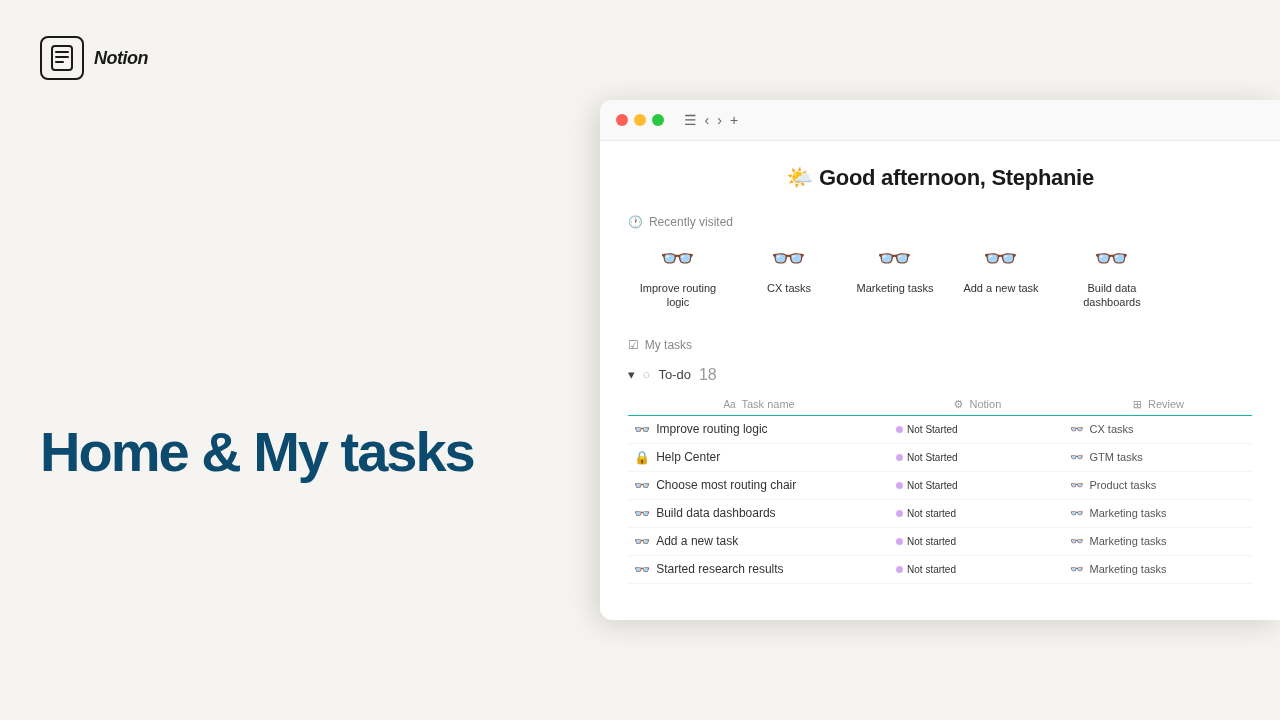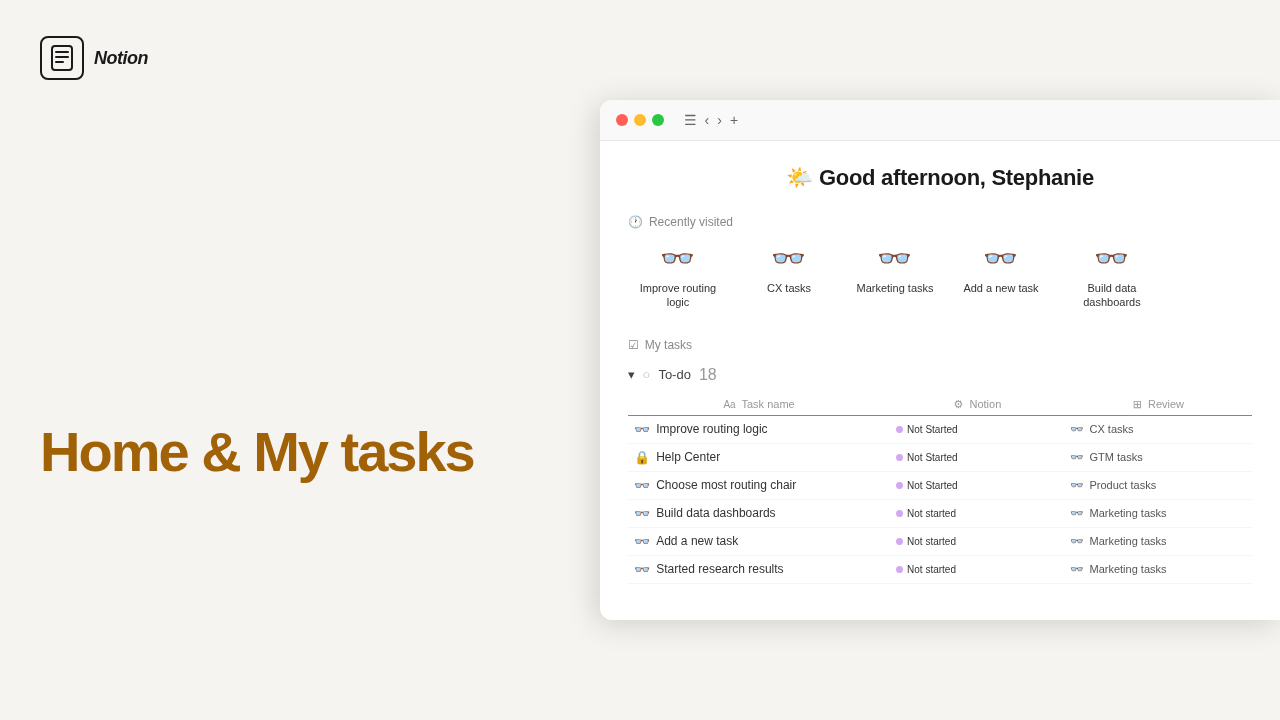--- a/index.html
+++ b/index.html
@@ -49,21 +49,21 @@
       font-size: 18px;
       font-weight: 600;
       color: #1a1a1a;
       letter-spacing: -0.5px;
       font-style: italic;
     }
 
     .hero-title {
       font-size: 56px;
       font-weight: 800;
-      color: #a16207;
+      color: #0c4a6e;
       line-height: 1.15;
       letter-spacing: -2px;
       margin-bottom: 200px;
     }
 
     
     .app-window {
       position: absolute;
       right: 0;
       top: 100px;

